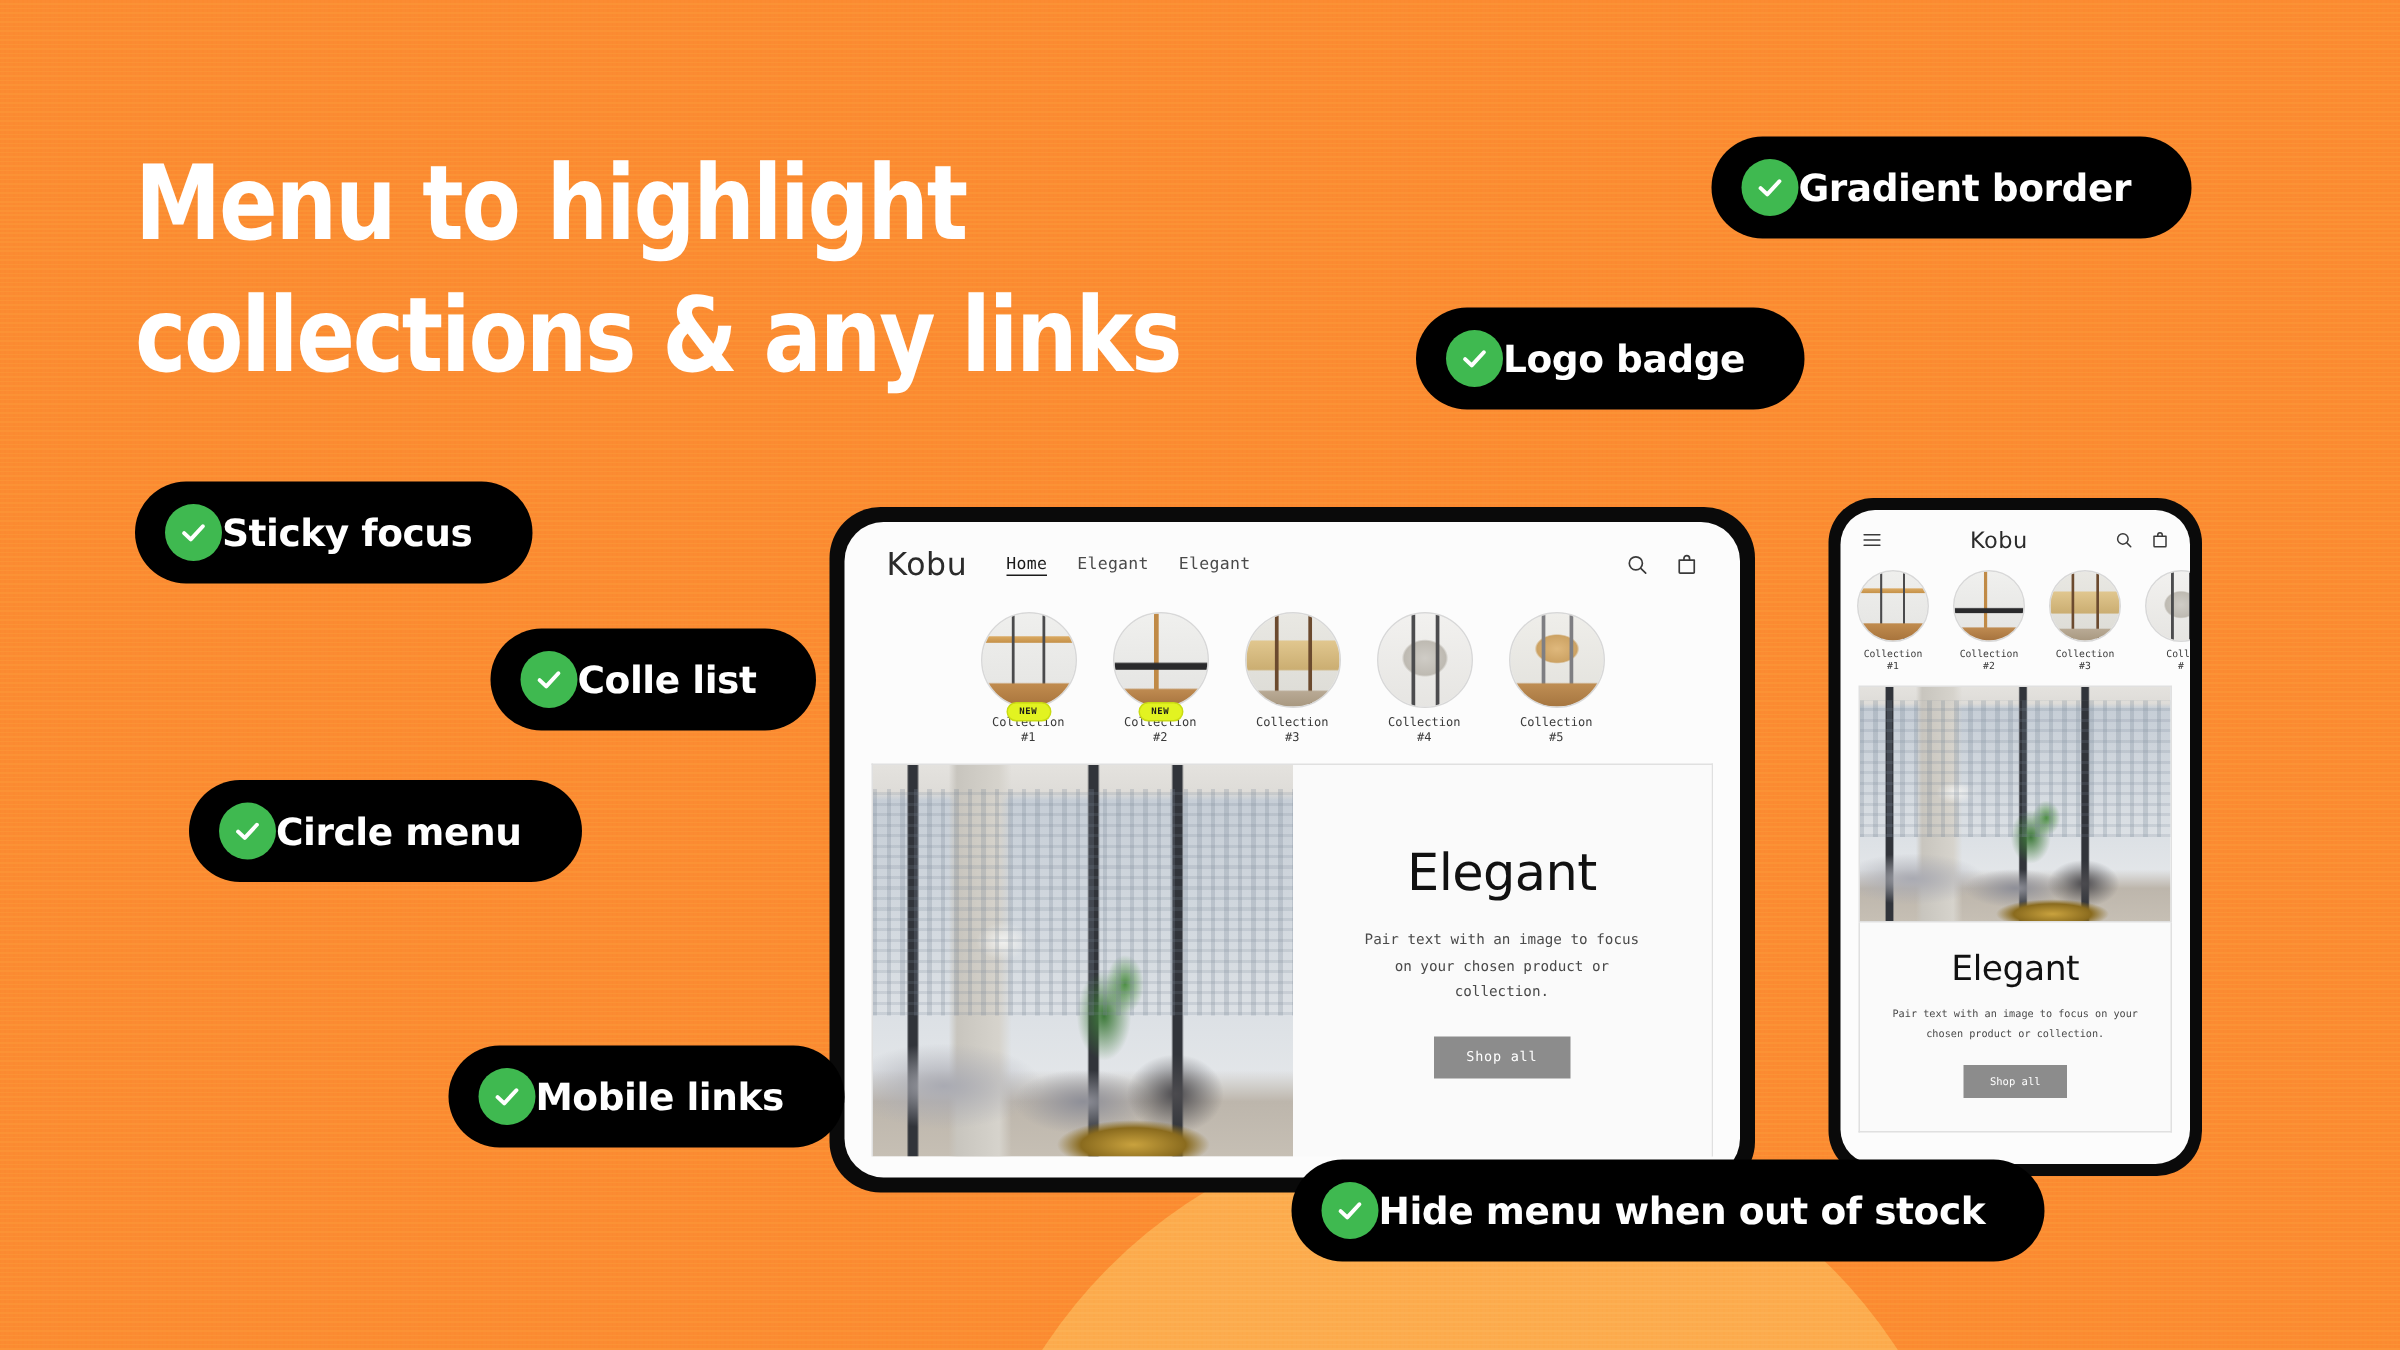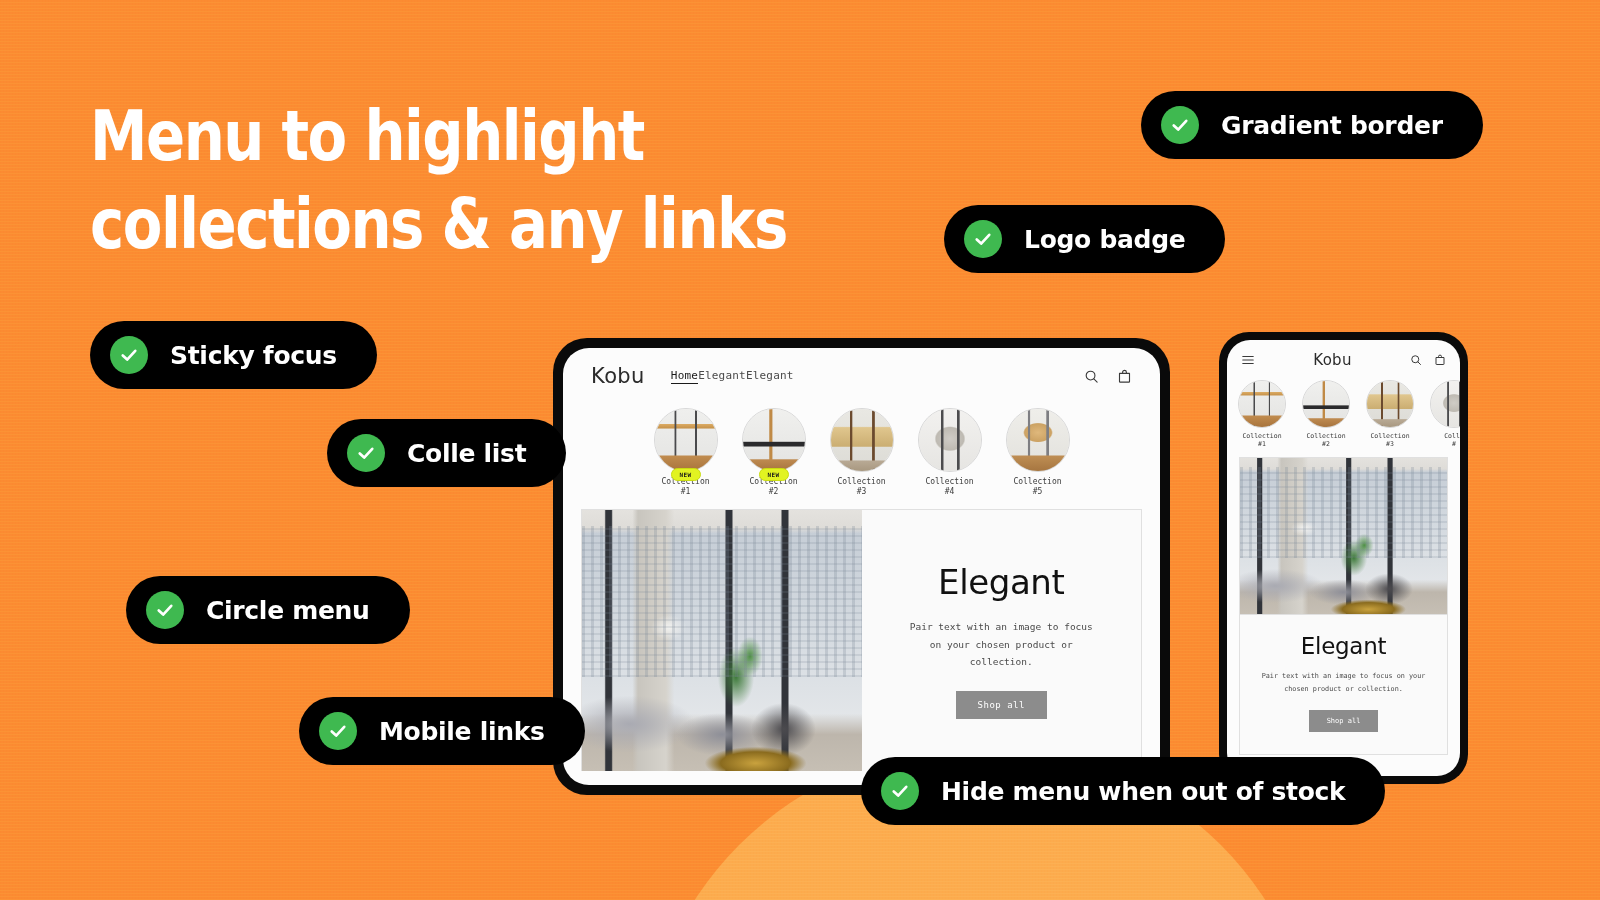--- a/index.html
+++ b/index.html
@@ -77,21 +77,20 @@
     transform: scaleX(0.93);
     transform-origin: left top;
     white-space: pre-line;
   }
 
   
   .pill {
     position: absolute;
     display: flex;
     align-items: center;
-    gap: 22px;
     background: #000000;
     border-radius: 46px;
     padding: 15px 40px 15px 20px;
     z-index: 40;
   }
   .pill-check {
     width: 38px;
     height: 38px;
     border-radius: 50%;
     background: #3FB950;
@@ -137,21 +136,21 @@
     padding: 0 28px;
     gap: 26px;
   }
   .t-logo {
     font-size: 21px;
     color: #2B2B2B;
     letter-spacing: 0.4px;
     font-family: "DejaVu Sans", sans-serif;
     font-weight: 400;
   }
-  .t-links { display: flex; align-items: baseline; text-align: center; }
+  .t-links { display: flex; gap: 20px; align-items: baseline; text-align: center; }
   .t-link {
     font-size: 11px;
     color: #4A4A4A;
     font-family: "DejaVu Sans Mono", monospace;
     letter-spacing: .2px;
   }
   .t-link.active { color: #1A1A1A; border-bottom: 1px solid #1A1A1A; padding-bottom: 1px; }
   .t-nav-spacer { flex: 1; }
   .t-icons { display: flex; gap: 18px; align-items: center; }
 
@@ -582,21 +581,21 @@
 
 <div class="pill" style="left:327px; top:419px;">
   <span class="pill-check">
     <svg width="20" height="20" viewBox="0 0 24 24" fill="none" stroke="#FFFFFF" stroke-width="3.2" stroke-linecap="round" stroke-linejoin="round">
         <polyline points="4.5,12.5 9.8,17.5 19.5,7"></polyline>
       </svg>
   </span>
   <span class="pill-label">Colle list</span>
 </div>
 
-<div class="pill" style="left:126px; top:576px;text-align:center;">
+<div class="pill" style="left:126px; top:520px;text-align:center;">
   <span class="pill-check">
     <svg width="20" height="20" viewBox="0 0 24 24" fill="none" stroke="#FFFFFF" stroke-width="3.2" stroke-linecap="round" stroke-linejoin="round">
         <polyline points="4.5,12.5 9.8,17.5 19.5,7"></polyline>
       </svg>
   </span>
   <span class="pill-label">Circle menu</span>
 </div>
 
 <div class="pill" style="left:299px; top:697px;">
   <span class="pill-check">
@@ -618,20 +617,20 @@
 
 <div class="pill" style="left:944px; top:205px;">
   <span class="pill-check">
     <svg width="20" height="20" viewBox="0 0 24 24" fill="none" stroke="#FFFFFF" stroke-width="3.2" stroke-linecap="round" stroke-linejoin="round">
         <polyline points="4.5,12.5 9.8,17.5 19.5,7"></polyline>
       </svg>
   </span>
   <span class="pill-label">Logo badge</span>
 </div>
 
-<div class="pill" style="left:861px; top:757px;">
+<div class="pill" style="left:861px; top:773px;">
   <span class="pill-check">
     <svg width="20" height="20" viewBox="0 0 24 24" fill="none" stroke="#FFFFFF" stroke-width="3.2" stroke-linecap="round" stroke-linejoin="round">
         <polyline points="4.5,12.5 9.8,17.5 19.5,7"></polyline>
       </svg>
   </span>
   <span class="pill-label">Hide menu when out of stock</span>
 </div>
 
 </body></html>

